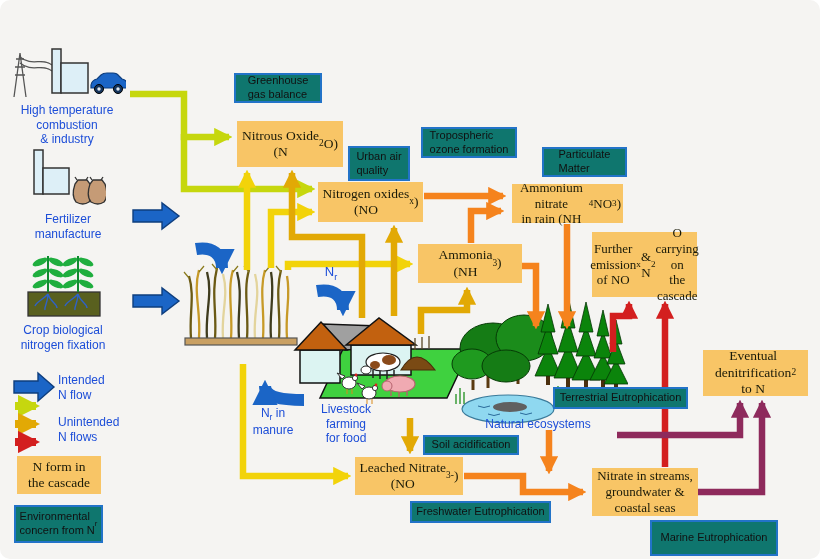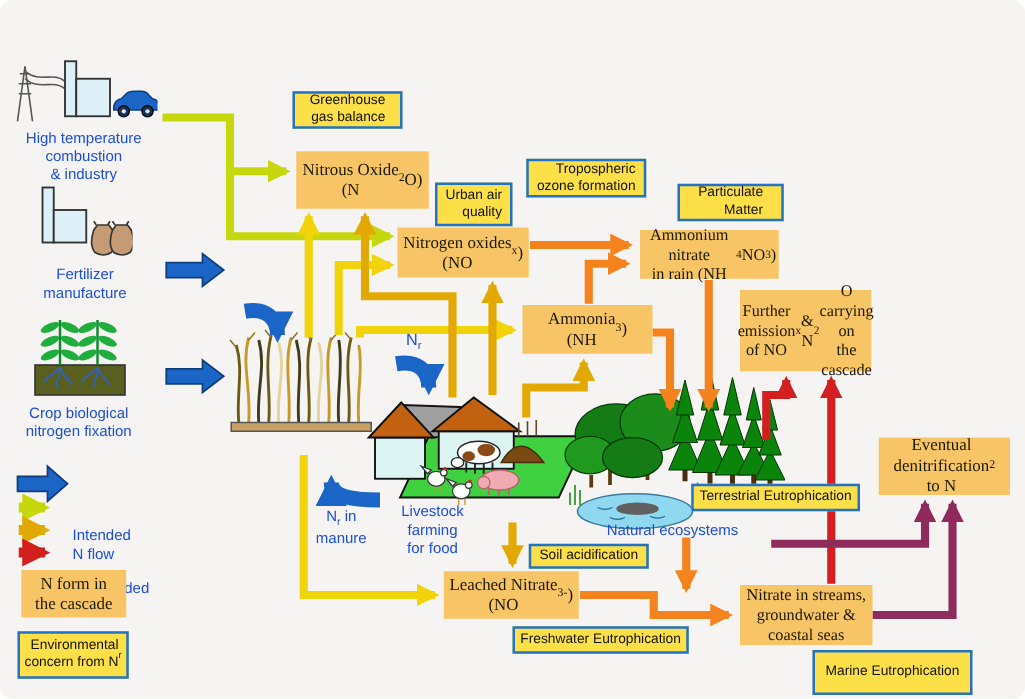--- a/index.html
+++ b/index.html
@@ -10,29 +10,29 @@
   }
   .icon{position:absolute;z-index:1;}
   #flows{position:absolute;left:0;top:0;z-index:2;pointer-events:none;}
   .obox{
     position:absolute;z-index:3;background:#f8c566;color:#1a1a08;
     font-family:"Liberation Serif","DejaVu Serif",serif;font-size:13.5px;line-height:1.22;
     display:flex;align-items:center;justify-content:center;text-align:center;
     white-space:pre-line;padding:1px 2px;box-sizing:border-box;
   }
   .wbox{
-    position:absolute;z-index:3;background:#fde047;border:2.5px solid #2273c8;color:#111;
+    position:absolute;z-index:3;background:#0f766e;border:2.5px solid #2273c8;color:#111;
     font-size:11px;line-height:1.25;display:flex;align-items:center;justify-content:center;
-    text-align:right;white-space:pre-line;box-sizing:border-box;padding:1px 2px;
+    text-align:left;white-space:pre-line;box-sizing:border-box;padding:1px 2px;
   }
   .lbl{
     position:absolute;z-index:3;color:#1d4ed8;font-size:12px;line-height:1.22;
     text-align:center;white-space:pre-line;
   }
-  .lbl.left{text-align:left;margin-top:48px;}
+  .lbl.left{text-align:left;}
   sub{font-size:70%;}
   sup{font-size:70%;}
 </style>
 </head>
 <body>
 
 <div id="canvas">
 
   <div class="icon" style="left:6px;top:45px">
     <svg width="120" height="58" viewBox="0 0 120 58">

